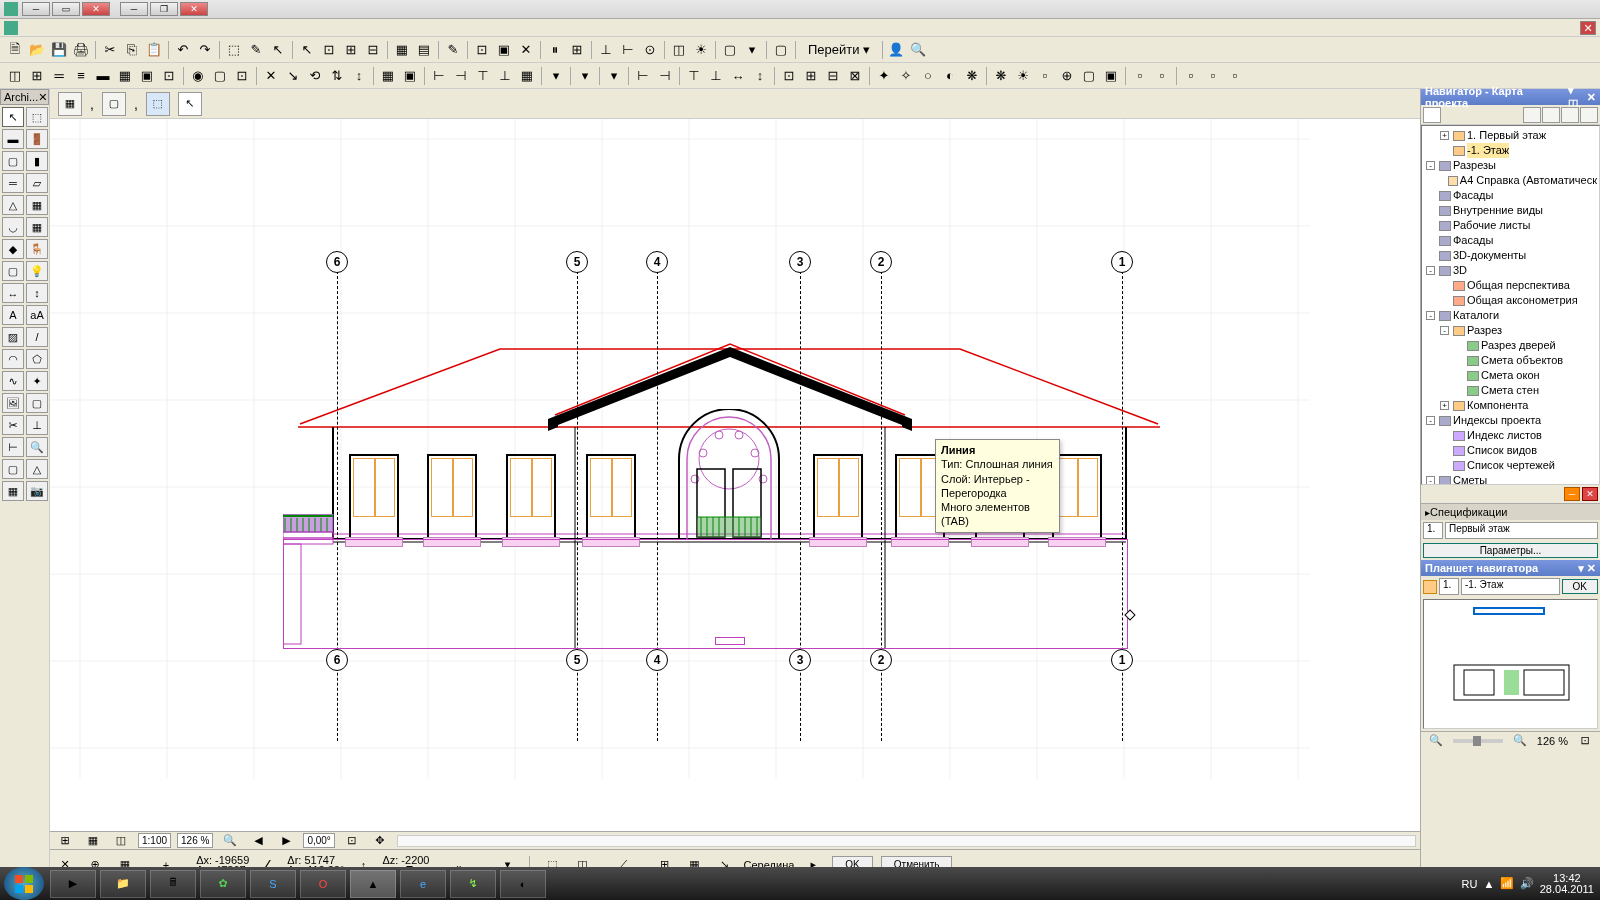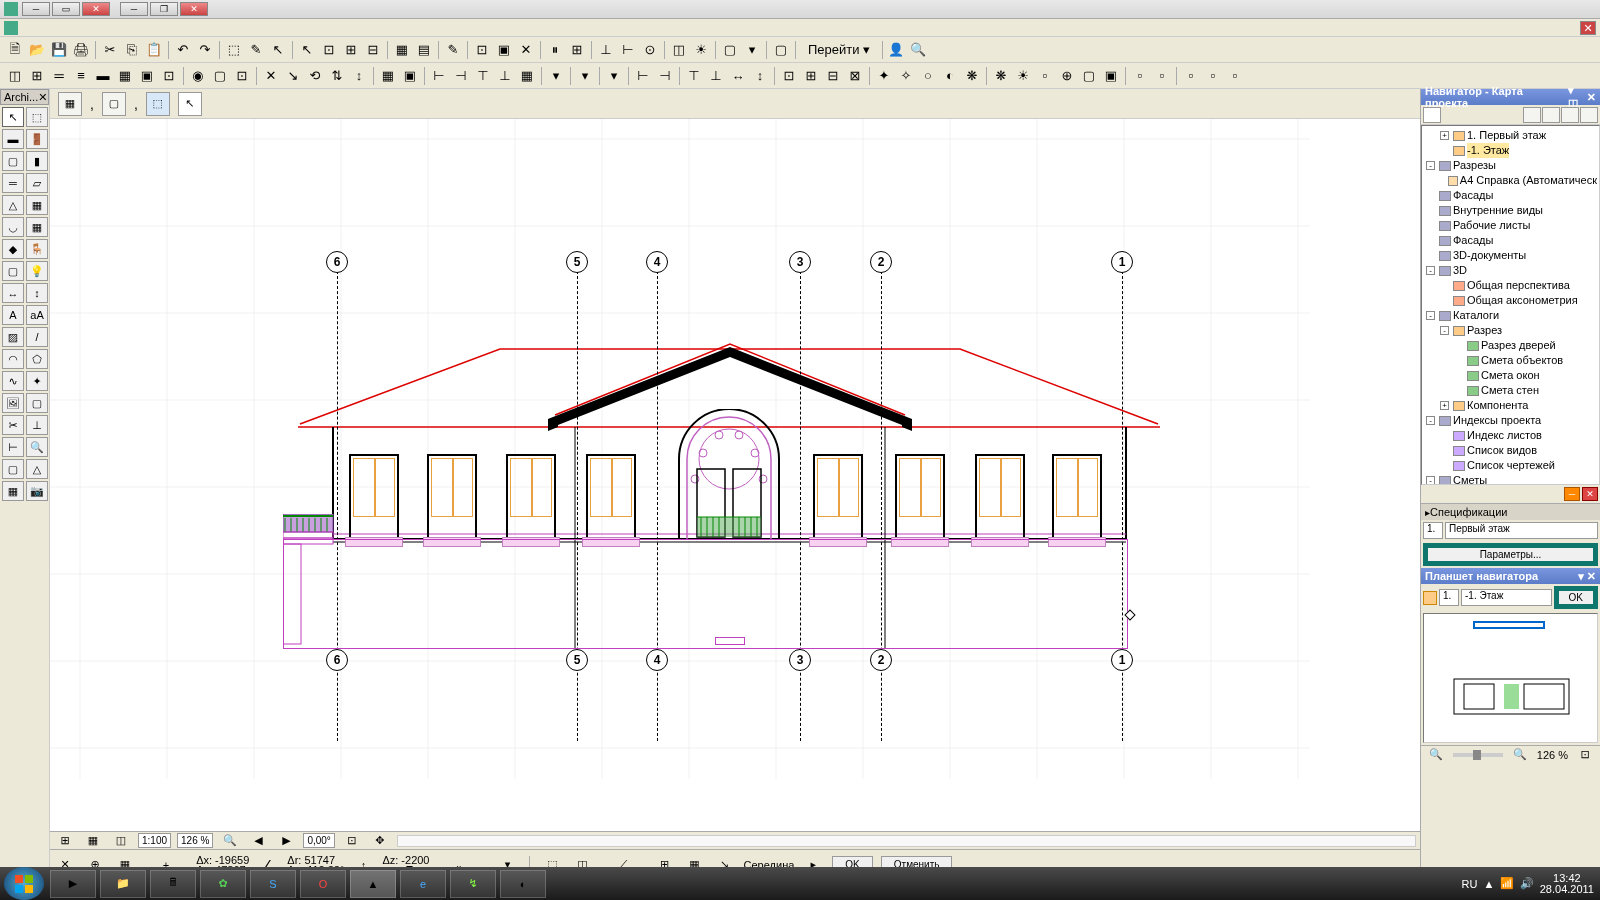--- a/index.html
+++ b/index.html
@@ -45,21 +45,21 @@
 .tree { flex:1; background:#fff; border:1px inset #ccc; overflow:auto; font-size:10px; padding:2px; line-height:15px; }
 .tree .node { white-space:nowrap; display:flex; align-items:center; gap:2px; }
 .tree .ind { display:inline-block; }
 .tree .toggle { width:9px; height:9px; border:1px solid #888; display:inline-flex; align-items:center; justify-content:center; font-size:8px; line-height:1; margin-right:2px; background:#fff;}
 .tree .ficon { width:12px; height:10px; display:inline-block; }
 .tree .sel { background:#ffe8a0; }
 .rp-section { border-top:1px solid #aaa; }
 .rp-sh { background:#d8d4c8; padding:2px 4px; font-size:10px; display:flex; align-items:center; }
 .rp-row { display:flex; padding:2px; gap:2px; align-items:center; }
 .rp-input { flex:1; border:1px solid #999; background:#fff; height:17px; padding:0 3px; font-size:10px; }
-.rp-btn { border:5px solid #0f766e; background:#f0f0f0; padding:1px 10px; font-size:10px; }
+.rp-btn { border:1px solid #0f766e; background:#f0f0f0; padding:1px 10px; font-size:10px; }
 .minimap { height:130px; background:#fff; border:1px inset #ccc; margin:2px; position:relative; }
 .statusbar1 { height:18px; background:#ece9d8; border-top:1px solid #aaa; display:flex; align-items:center; padding:0 4px; font-size:10px; gap:6px; }
 .statusbar2 { height:30px; background:#ece9d8; border-top:1px solid #aaa; display:flex; align-items:center; padding:0 4px; gap:8px; }
 .coord { display:flex; flex-direction:column; font-size:9px; line-height:10px; }
 .sb-btn { border:1px solid #999; background:#f0f0f0; padding:2px 12px; font-size:10px; }
 .statusfoot { height:16px; background:#ece9d8; border-top:1px solid #aaa; display:flex; align-items:center; padding:0 4px; font-size:10px; }
 .taskbar { position:absolute; bottom:0; left:0; right:0; height:33px; background:linear-gradient(#4a4a4a,#1a1a1a); display:flex; align-items:center; }
 .start { width:40px; height:33px; background:radial-gradient(circle,#5ac,#147); border-radius:50%; margin:0 4px; display:flex; align-items:center; justify-content:center; }
 .task { width:46px; height:28px; background:rgba(255,255,255,0.1); margin:0 2px; border:1px solid rgba(255,255,255,0.2); display:flex; align-items:center; justify-content:center; }
 .tray { margin-left:auto; display:flex; align-items:center; gap:6px; padding:0 6px; color:#fff; font-size:9px; }
@@ -594,20 +594,26 @@
           <rect x="0" y="24" width="50" height="6" fill="none" stroke="#c040c0"></rect>
           <rect x="0" y="30" width="18" height="100" fill="none" stroke="#c040c0"></rect>
         </svg>
       </div>
 
       <div class="basement" style="left:233px;top:420px;width:845px;height:110px;"></div>
       <div style="position:absolute;left:665px;top:518px;width:30px;height:8px;border:1px solid #c040c0;"></div>
 
       <div style="position:absolute;left:1076px;top:492px;width:8px;height:8px;border:1px solid #000;background:#fff;transform:rotate(45deg)"></div>
 
+      <div class="tooltip" style="left:885px;top:320px;width:125px;">
+        <b>Линия</b><br>
+        <span>Тип: Сплошная линия</span><br>
+        <span>Слой: Интерьер - Перегородка</span><br>
+        <span>Много элементов (TAB)</span>
+      </div>
     </div>
 
     <div class="statusbar1">
       <div class="tbtn">⊞</div>
       <div class="tbtn">▦</div>
       <div class="tbtn">◫</div>
       <span class="sbin">1:100</span>
       <span class="sbin">126 %</span>
       <div class="tbtn">🔍</div>
       <div class="tbtn">◀</div>

